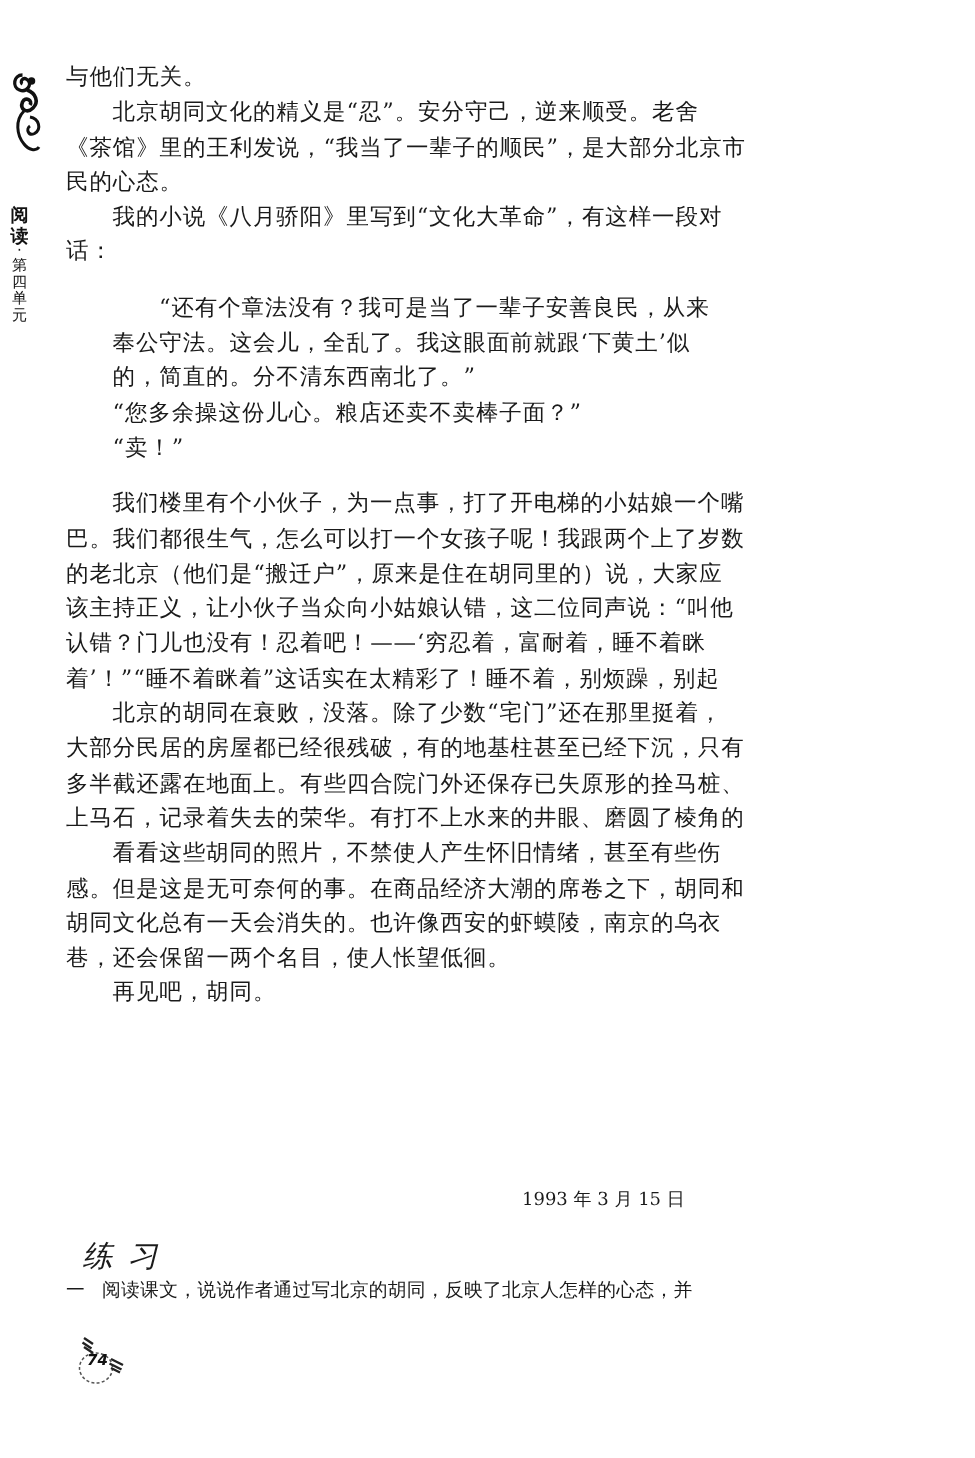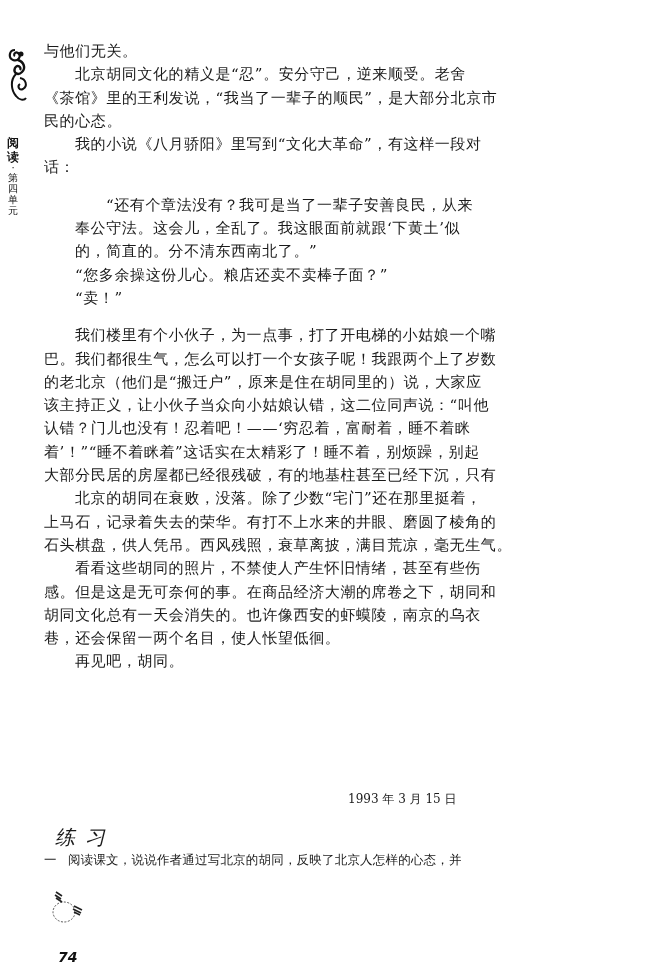--- a/index.html
+++ b/index.html
@@ -39,21 +39,21 @@
     position: absolute; left: 44px; top: 852px;
     font-size: 12.5px; white-space: nowrap; letter-spacing: 0.2px; font-family: Liberation Serif, serif;
   }
   .ex-item .num { display: inline-block; width: 24px; }
   .page-num {
     position: absolute; left: 44px; top: 890px; width: 44px; height: 36px;
   }
   .page-num span {
     position: absolute; left: 14px; top: 12px;
     font-family: "DejaVu Sans", "Liberation Sans", sans-serif;
-    font-size: 14px; font-weight: bold; font-style: italic; color: #111; margin-top: 47px;
+    font-size: 10px; font-weight: bold; font-style: italic; color: #111;
   }
 </style>
 </head>
 <body>
 
 <svg class="ornament" viewBox="0 0 26 58">
   <path d="M9 4 C3 4 2 12 7 14 C12 16 16 10 12 7 C9 5 7 9 9 10" fill="none" stroke="#111" stroke-width="2.2"></path>
   <path d="M12 14 C18 16 20 22 16 26 C12 30 7 27 9 22 C11 18 16 21 14 24" fill="none" stroke="#111" stroke-width="2.4"></path>
   <path d="M10 28 C4 34 5 44 10 50 C13 54 18 55 20 52" fill="none" stroke="#111" stroke-width="2"></path>
   <circle cx="15" cy="8" r="2.5" fill="#111"></circle>
@@ -83,24 +83,24 @@
     <div class="line quote-cont">的，简直的。分不清东西南北了。”</div>
     <div class="line quote-cont">“您多余操这份儿心。粮店还卖不卖棒子面？”</div>
     <div class="line quote-cont">“卖！”</div>
     <div class="gap"></div>
     <div class="line indent">我们楼里有个小伙子，为一点事，打了开电梯的小姑娘一个嘴</div>
     <div class="line">巴。我们都很生气，怎么可以打一个女孩子呢！我跟两个上了岁数</div>
     <div class="line">的老北京（他们是“搬迁户”，原来是住在胡同里的）说，大家应</div>
     <div class="line">该主持正义，让小伙子当众向小姑娘认错，这二位同声说：“叫他</div>
     <div class="line">认错？门儿也没有！忍着吧！——‘穷忍着，富耐着，睡不着眯</div>
     <div class="line">着’！”“睡不着眯着”这话实在太精彩了！睡不着，别烦躁，别起</div>
+    <div class="line indent">北京的胡同在衰败，没落。除了少数“宅门”还在那里挺着，</div>
     <div class="line">大部分民居的房屋都已经很残破，有的地基柱甚至已经下沉，只有</div>
-    <div class="line indent">北京的胡同在衰败，没落。除了少数“宅门”还在那里挺着，</div>
+    <div class="line">多半截还露在地面上。有些四合院门外还保存已失原形的拴马桩、</div>
     <div class="line">上马石，记录着失去的荣华。有打不上水来的井眼、磨圆了棱角的</div>
-    <div class="line">石头棋盘，供人凭吊。西风残照，衰草离披，满目荒凉，毫无生气。</div>
     <div class="line indent">看看这些胡同的照片，不禁使人产生怀旧情绪，甚至有些伤</div>
     <div class="line">感。但是这是无可奈何的事。在商品经济大潮的席卷之下，胡同和</div>
     <div class="line">胡同文化总有一天会消失的。也许像西安的虾蟆陵，南京的乌衣</div>
     <div class="line">巷，还会保留一两个名目，使人怅望低徊。</div>
     <div class="line indent">再见吧，胡同。</div>
   </div>
 
 <div class="date">1993 年 3 月 15 日</div>
 
 <div class="ex-title">练习</div>

